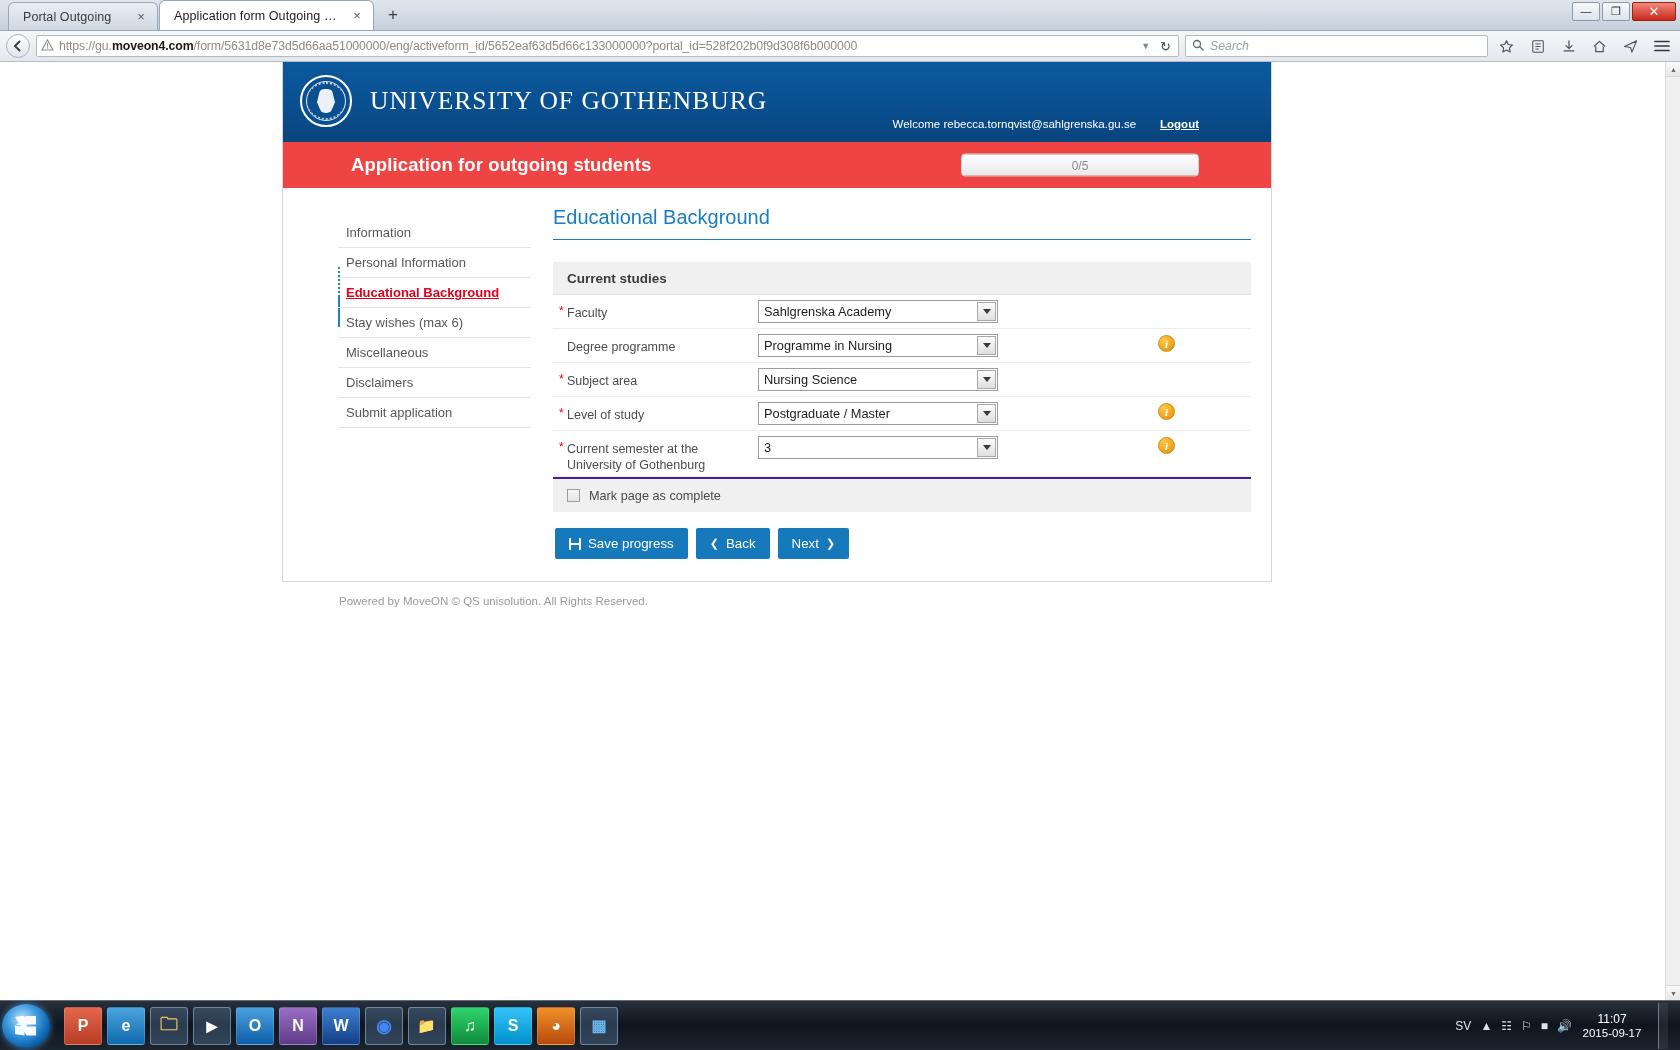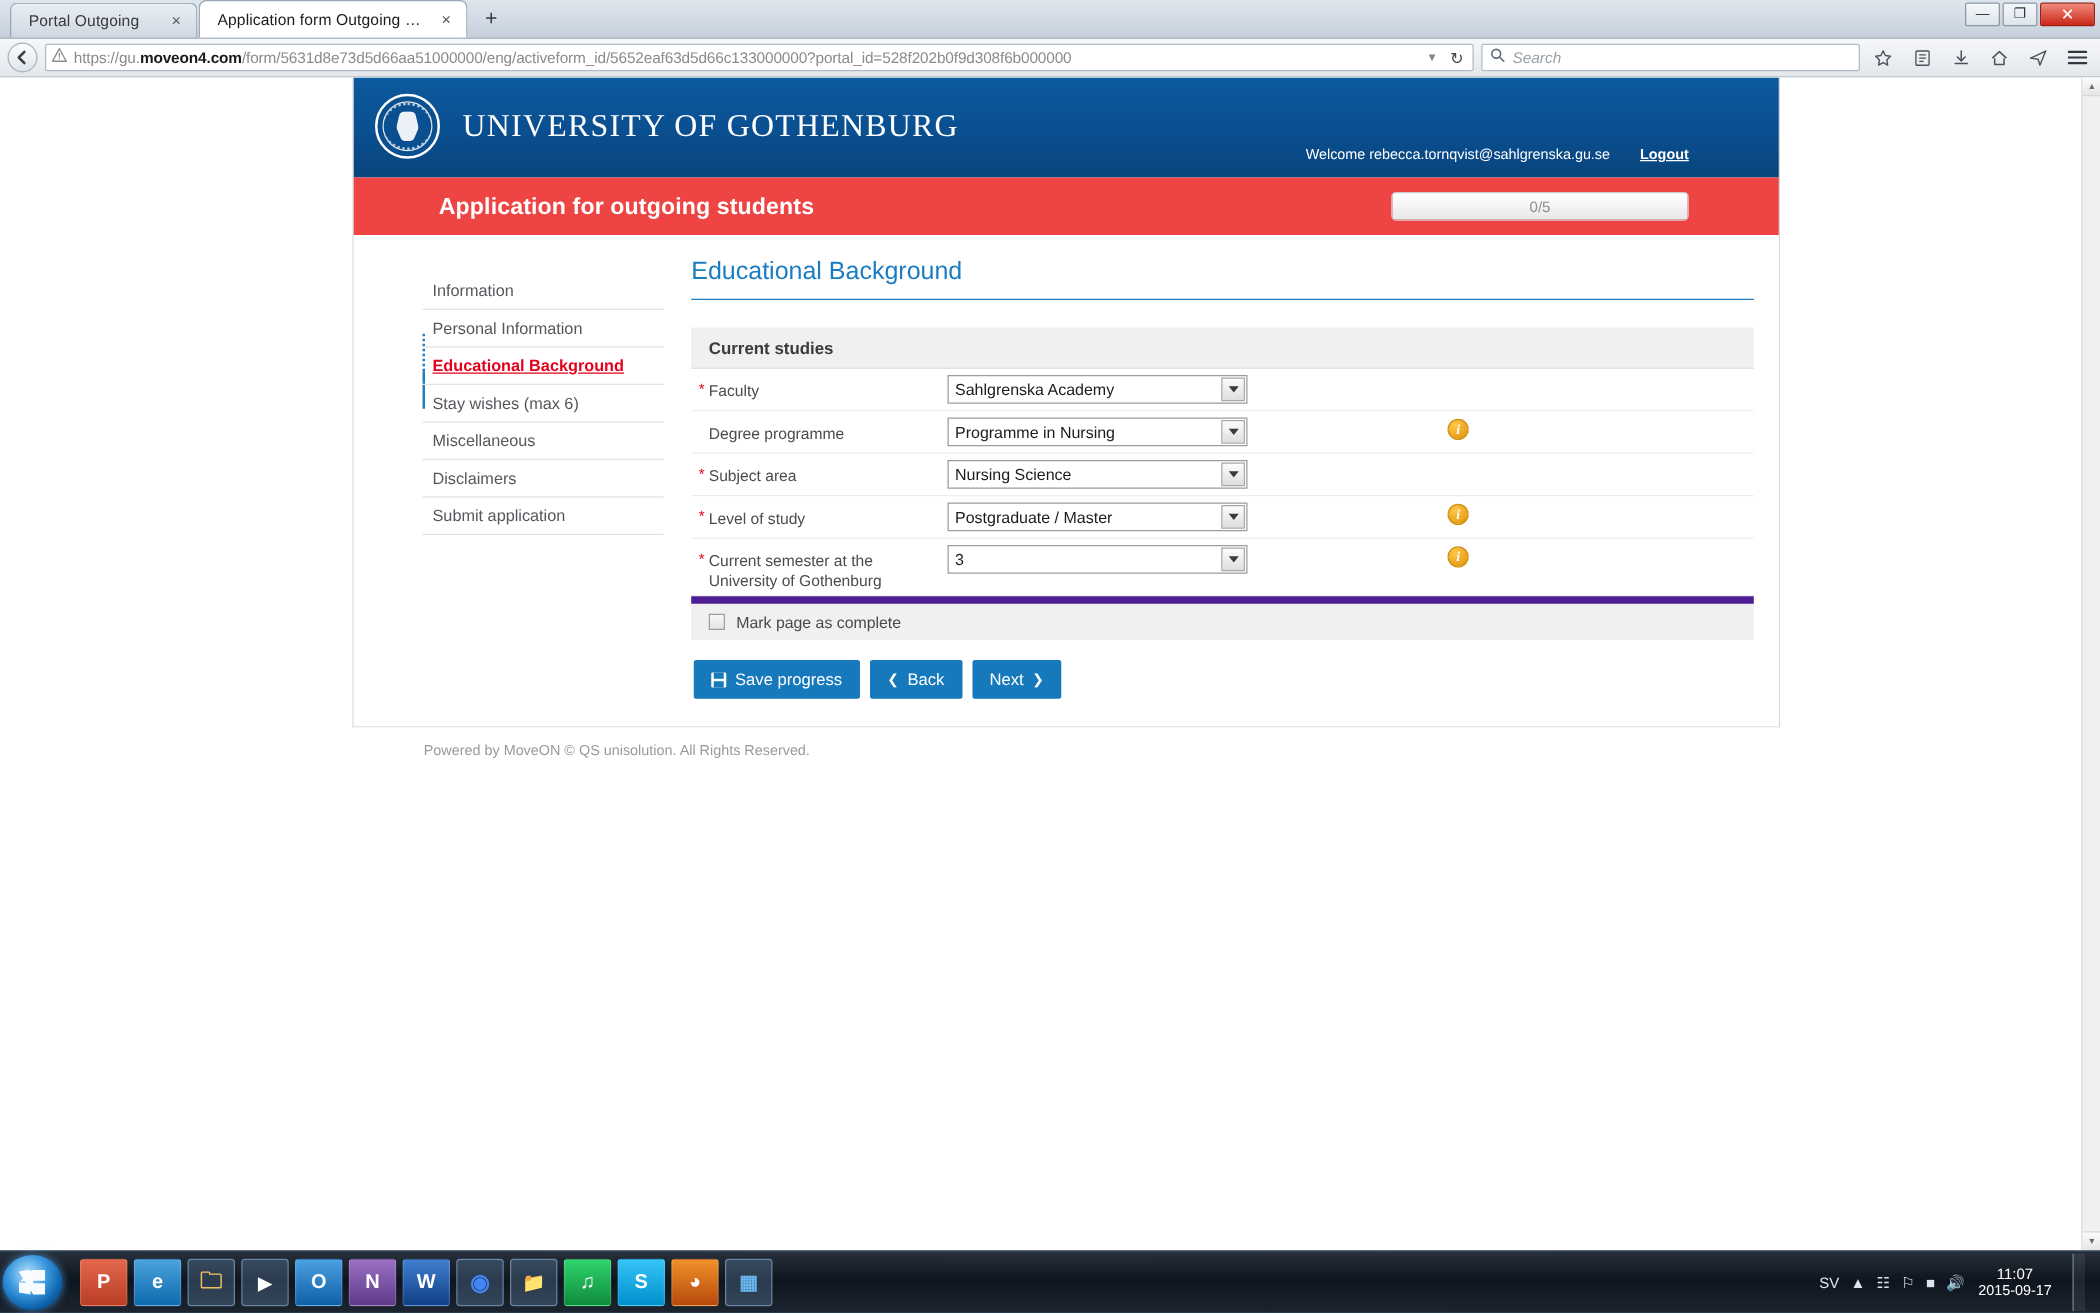--- a/index.html
+++ b/index.html
@@ -173,21 +173,21 @@
     display: flex; align-items: center; justify-content: center;
     font-size: 7px; color: #6b6b6b;
     background: linear-gradient(#fafafa,#e6e6e6);
     border-bottom: 1px solid #d8d8d8;
   }
   .scroll-arrow.bottom { position: absolute; bottom: 0; border: none; border-top: 1px solid #d8d8d8;}
 
   
   .page {
     position: absolute; left: 282px; top: 0;
-    width: 1142px;
+    width: 990px;
     background: #fff;
   }
   .page-inner { border: 1px solid #d6d6d6; border-top: none; }
 
   
   .gu-header {
     height: 80px;
     background: linear-gradient(180deg, #0c5a9e 0%, #0a5091 50%, #08447d 100%);
     position: relative;
   }
@@ -403,21 +403,21 @@
   .extlink {
     display: block;
     font-size: 12.2px;
     color: #2b2bd6;
     text-decoration: underline;
     padding: 3px 0 10px 2px;
     word-break: break-all;
   }
   .markrow {
     background: #f0f0f0;
-    border-top: 6px solid #4c1d95;
+    border-top: 2px solid #4c1d95;
     height: 35px;
     display: flex; align-items: center;
     padding-left: 14px;
     gap: 9px;
   }
   .chkbox {
     width: 13px; height: 13px;
     border: 1px solid #9e9e9e;
     background: linear-gradient(#f7f7f7,#e4e4e4);
   }

